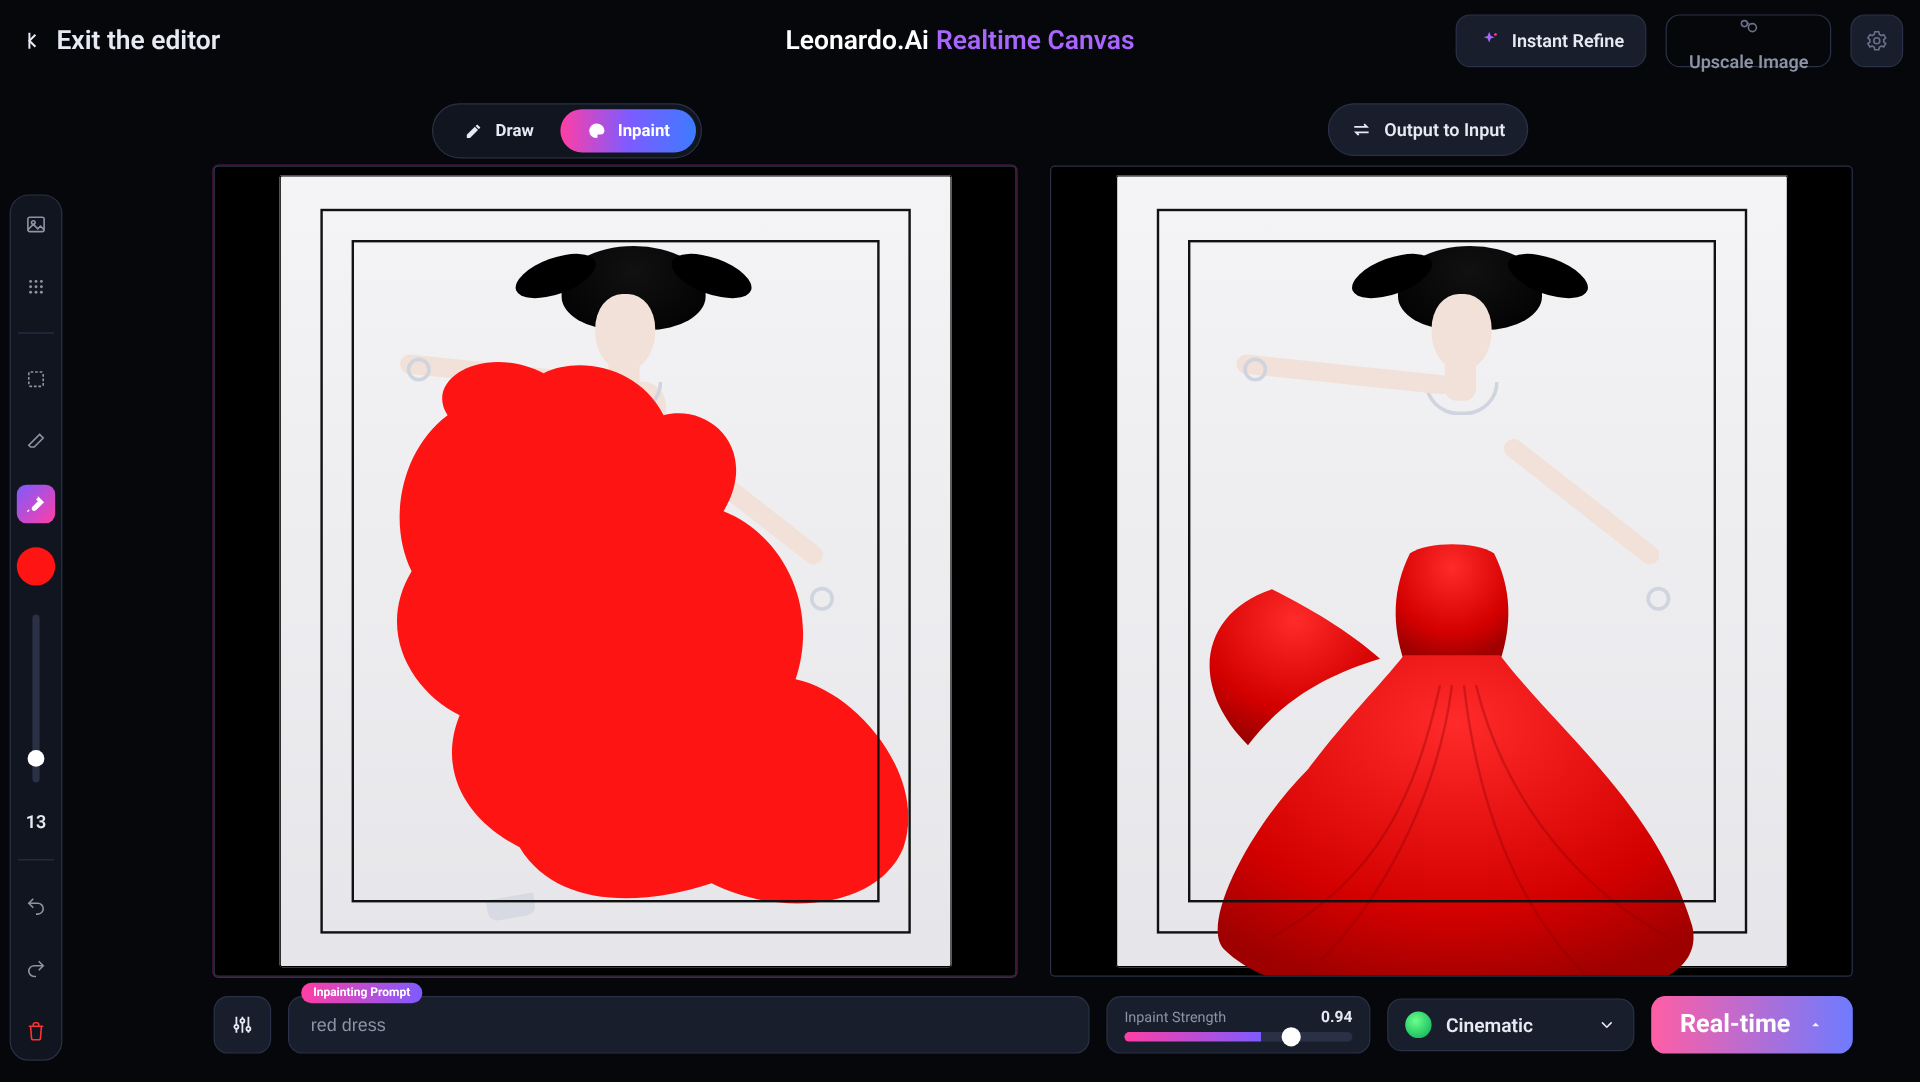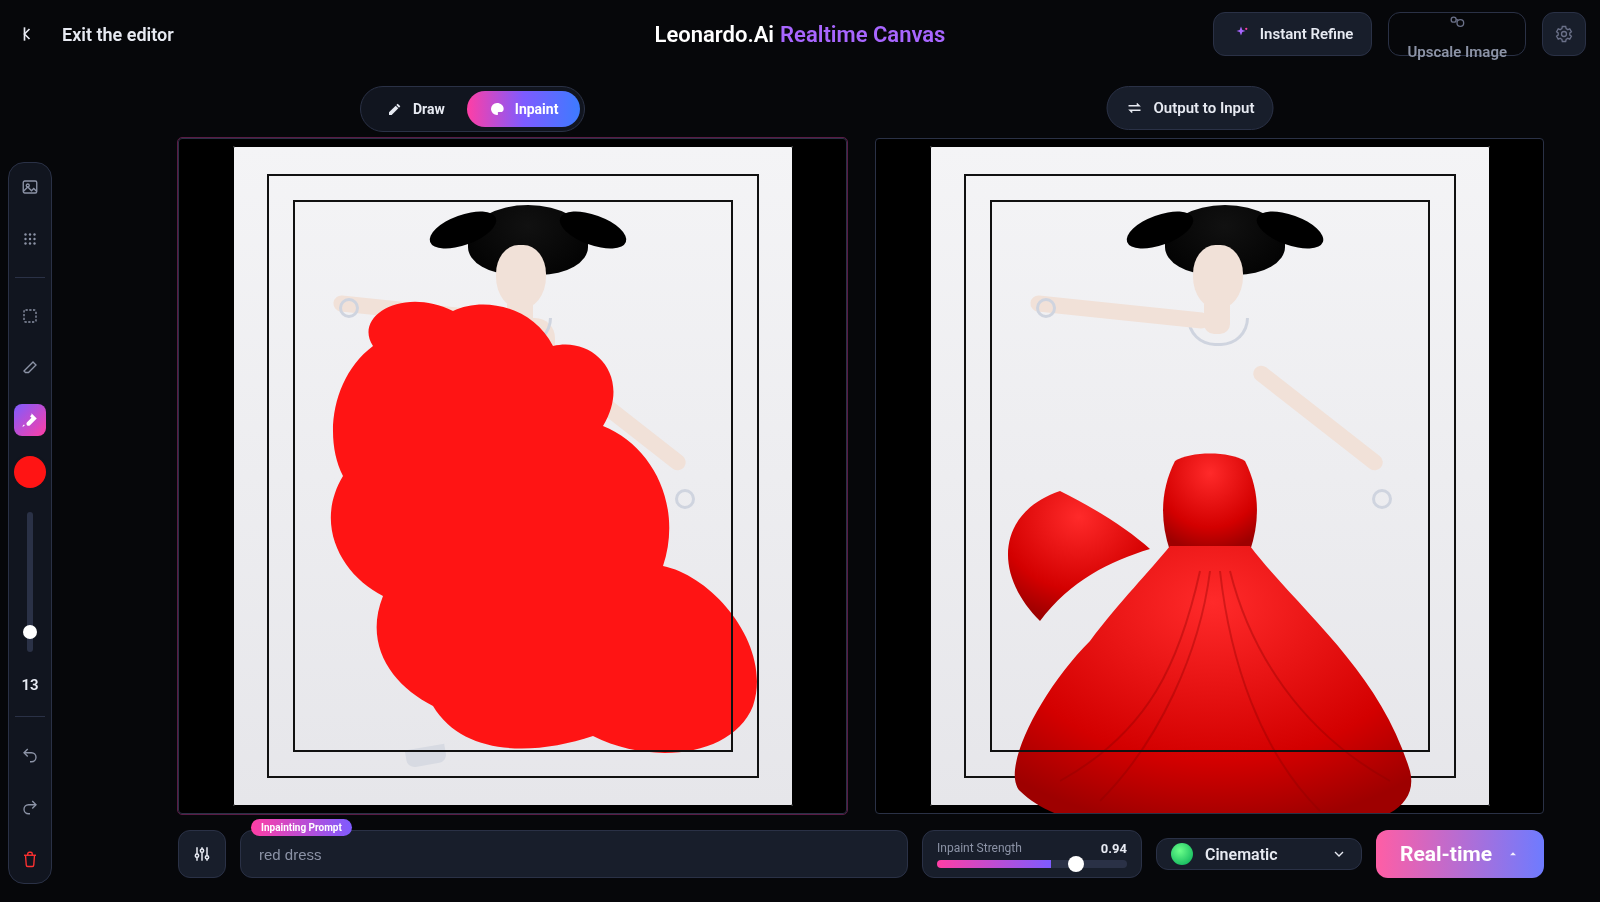--- a/index.html
+++ b/index.html
@@ -33,23 +33,23 @@
     position: absolute;
     top: 0; left: 0; right: 0;
     height: 68px;
     display: flex; align-items: center; justify-content: space-between;
     padding: 0 14px;
   }
   .header-left {
     display: flex; align-items: center; gap: 12px;
   }
   .back-btn {
-    display: flex; align-items: center; gap: 22px;
+    display: flex; align-items: center; gap: 7px;
     color: var(--text);
-    font-weight: 600; font-size: 18px;
+    font-weight: 600; font-size: 22px;
     cursor: pointer;
   }
   .back-arrow { width: 26px; height: 26px; display:flex; align-items:center; justify-content:center; }
   .header-center {
     position: absolute; left: 50%; transform: translateX(-50%);
     display:flex; align-items:center; gap:6px;
     font-size: 22px; font-weight: 600;
   }
   .brand-white { color: var(--white); }
   .brand-purple { color: var(--brand-purple); }
@@ -287,21 +287,21 @@
     height:8px; border-radius:4px;
     background: linear-gradient(90deg, #ff3ea5 0%, #7e5bff 60%, #2a3146 60%);
     position:relative;
   }
   .strength-thumb {
     position:absolute; top:50%; left:73%;
     width:16px; height:16px; border-radius:50%;
     background:#fff; transform:translate(-50%,-50%);
   }
   .style-select {
-    height:32px; border-radius:12px;
+    height:44px; border-radius:12px;
     background: var(--panel-2); border:1px solid var(--border);
     display:flex; align-items:center; justify-content:space-between;
     padding: 0 14px; cursor:pointer;
   }
   .style-select .lbl { display:flex; align-items:center; gap:12px; font-weight:600; }
   .style-orb {
     width:22px; height:22px; border-radius:50%;
     background: radial-gradient(circle at 40% 35%, #6cff8a, #0a5);
   }
   .realtime-btn {

